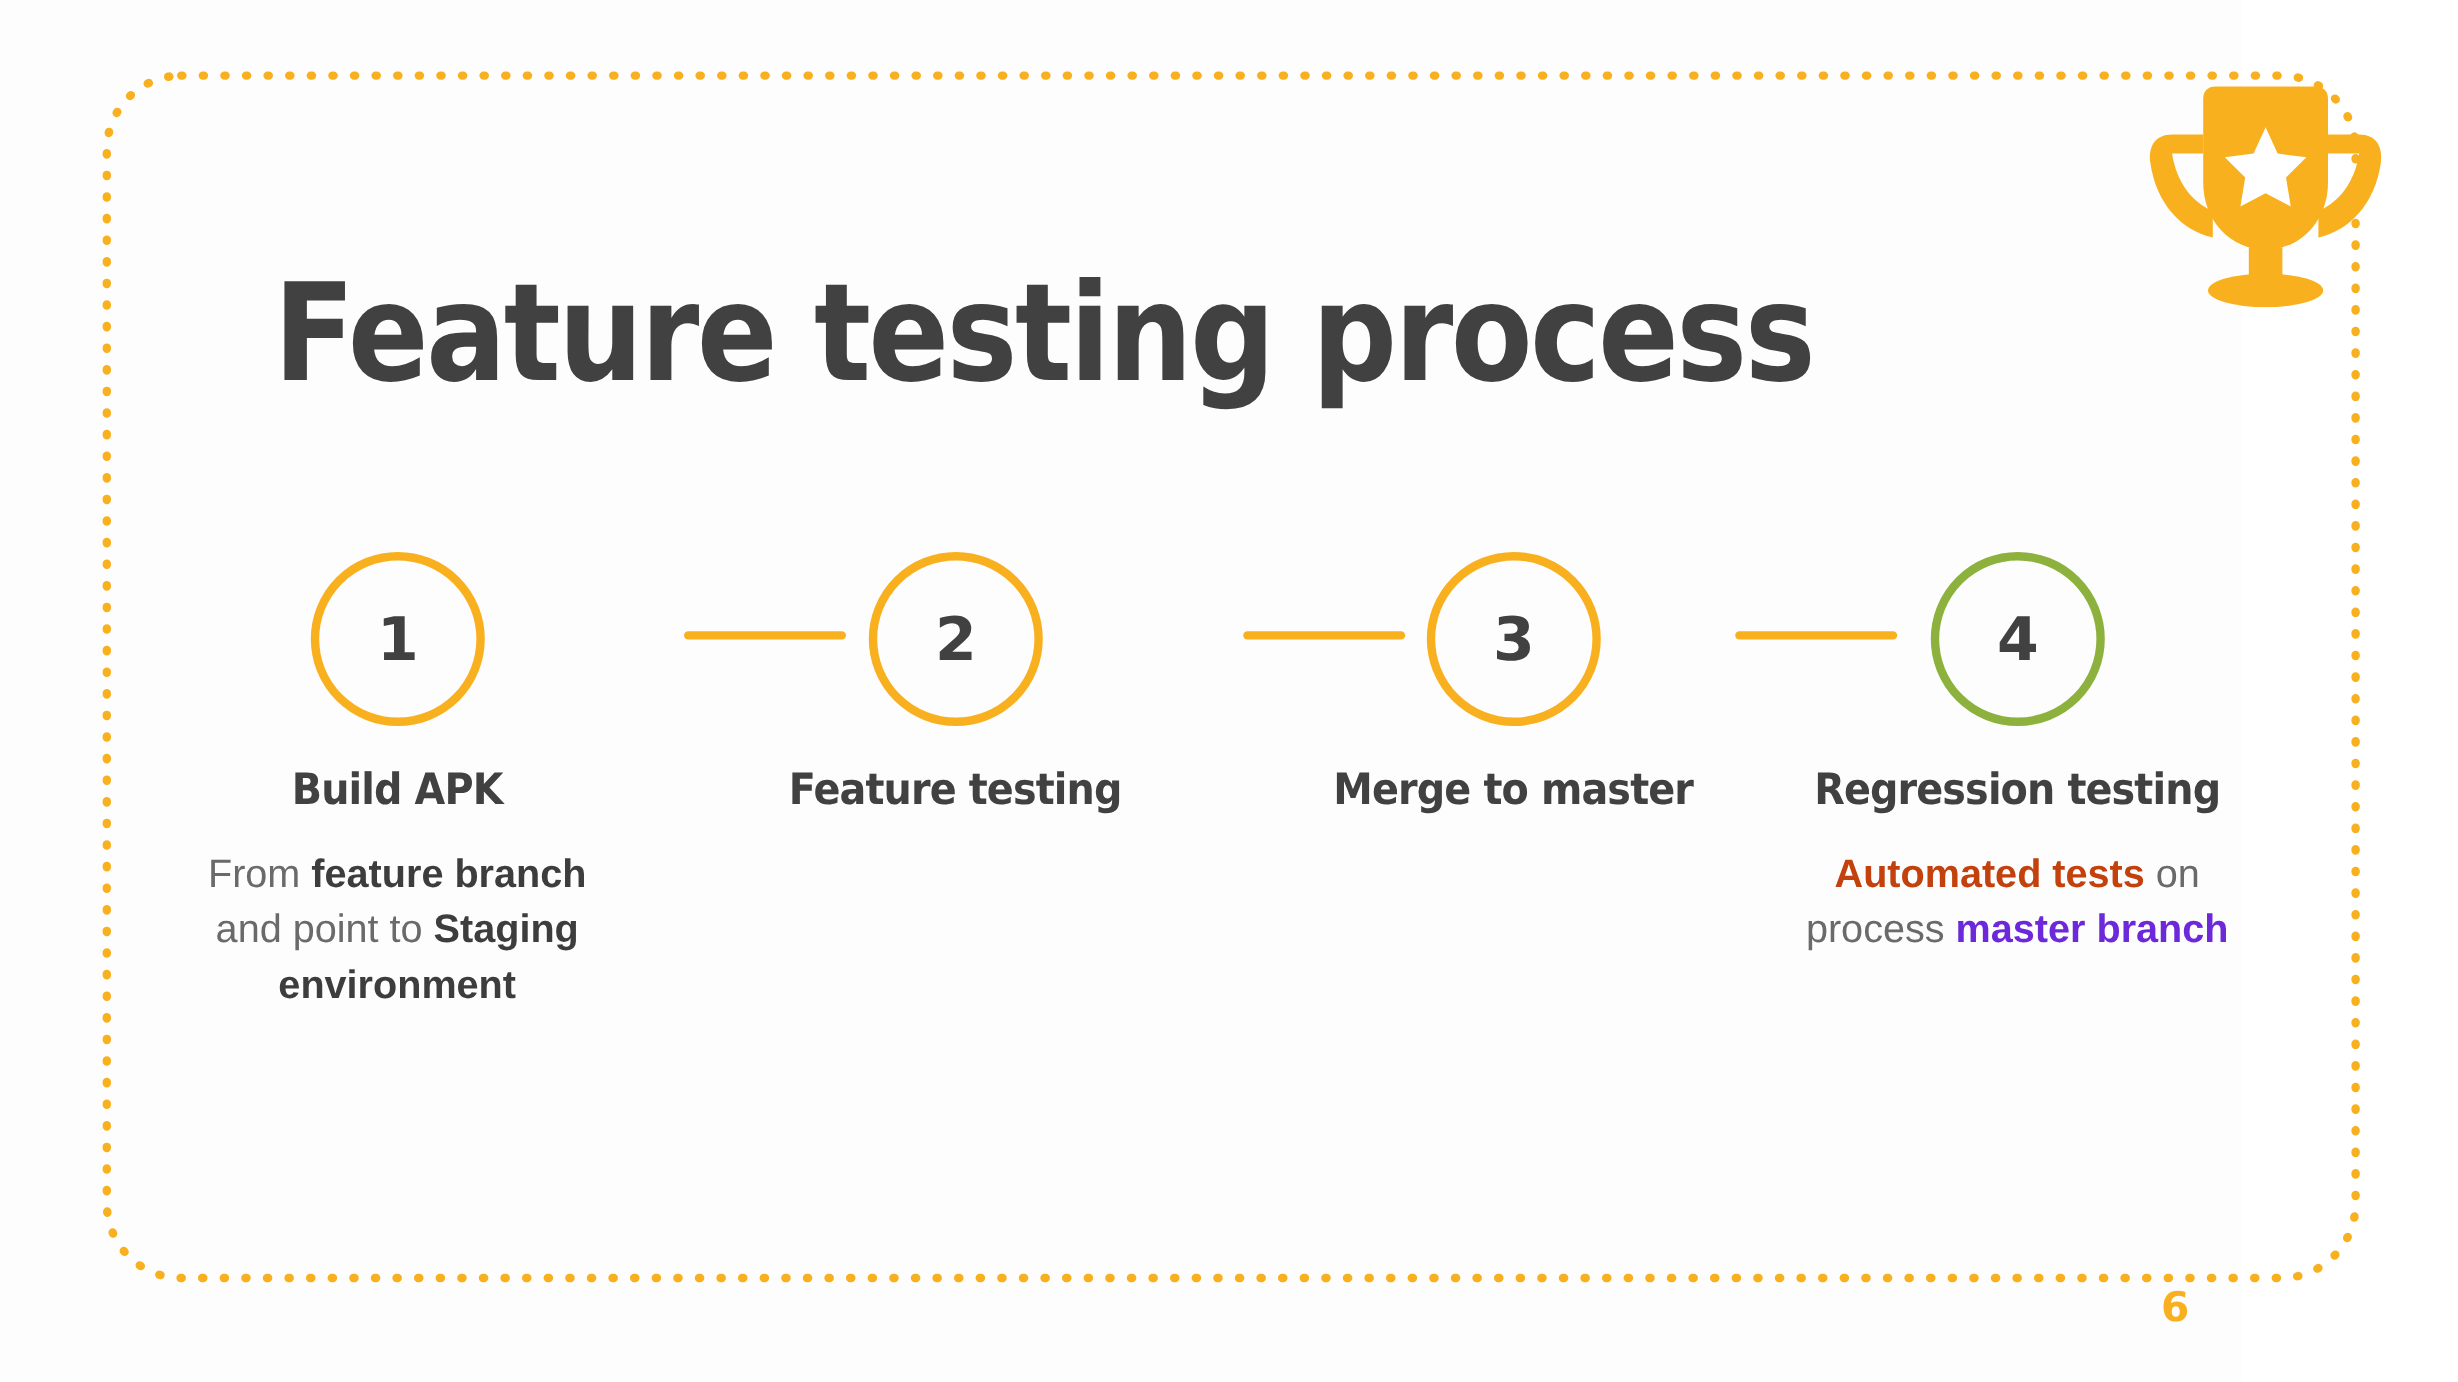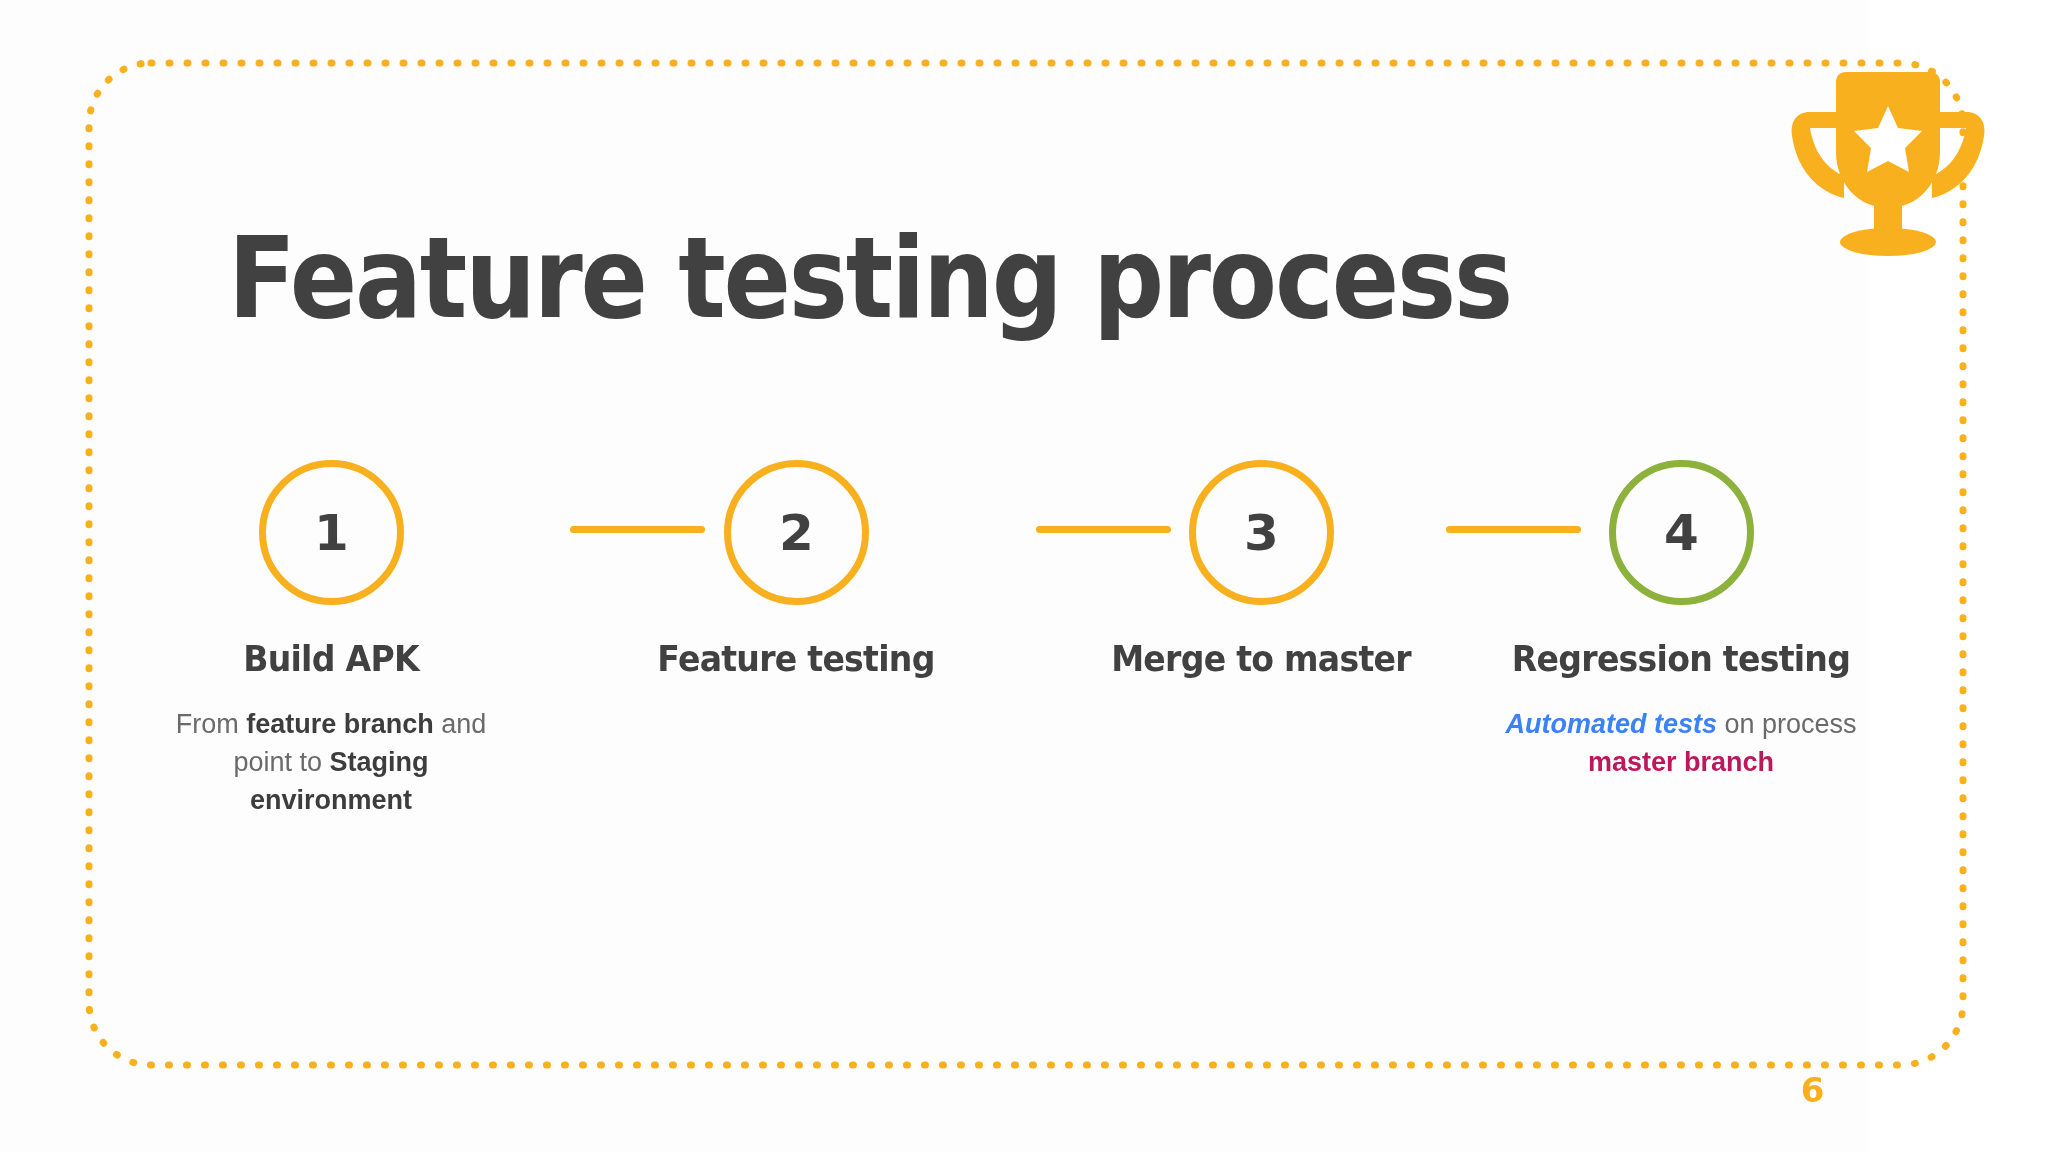--- a/index.html
+++ b/index.html
@@ -94,21 +94,21 @@
     font-weight:bold;
     color:#414141;
     letter-spacing:-0.8px;
     line-height:1.1;
     transform:scaleX(0.92);
   }
 
   .step-desc {
     margin-top:26px;
     font-family:"Liberation Sans", sans-serif;
-    font-size:27px;
+    font-size:33px;
     line-height:1.42;
     color:#575757;
     padding:0 28px;
   }
   .step-desc .rg { font-weight:normal; color:#6a6a6a; }
 
   
   .connector {
     position:absolute;
     top:66px;
@@ -192,20 +192,20 @@
         <span class="circle-num">3</span>
       </div>
       <div class="step-title">Merge to master</div>
     </div>
 
     <div class="step s4">
       <div class="circle green" style="border-color: rgb(140, 177, 60);">
         <span class="circle-num">4</span>
       </div>
       <div class="step-title">Regression testing</div>
-      <div class="step-desc"><span style="font-weight: bold; color: #3b82f6; font-style: italic;">Automated tests</span><span class="rg"> on process </span><span style="font-weight: bold; color: #be185d;">master branch</span></div>
+      <div class="step-desc"><span style="font-weight: bold; color: #c2410c;">Automated tests</span><span class="rg"> on process </span><span style="font-weight: bold; color: #6d28d9;">master branch</span></div>
     </div>
 
   </div>
 
   <div class="page-number">6</div>
 
 </div>
 
 </body></html>

